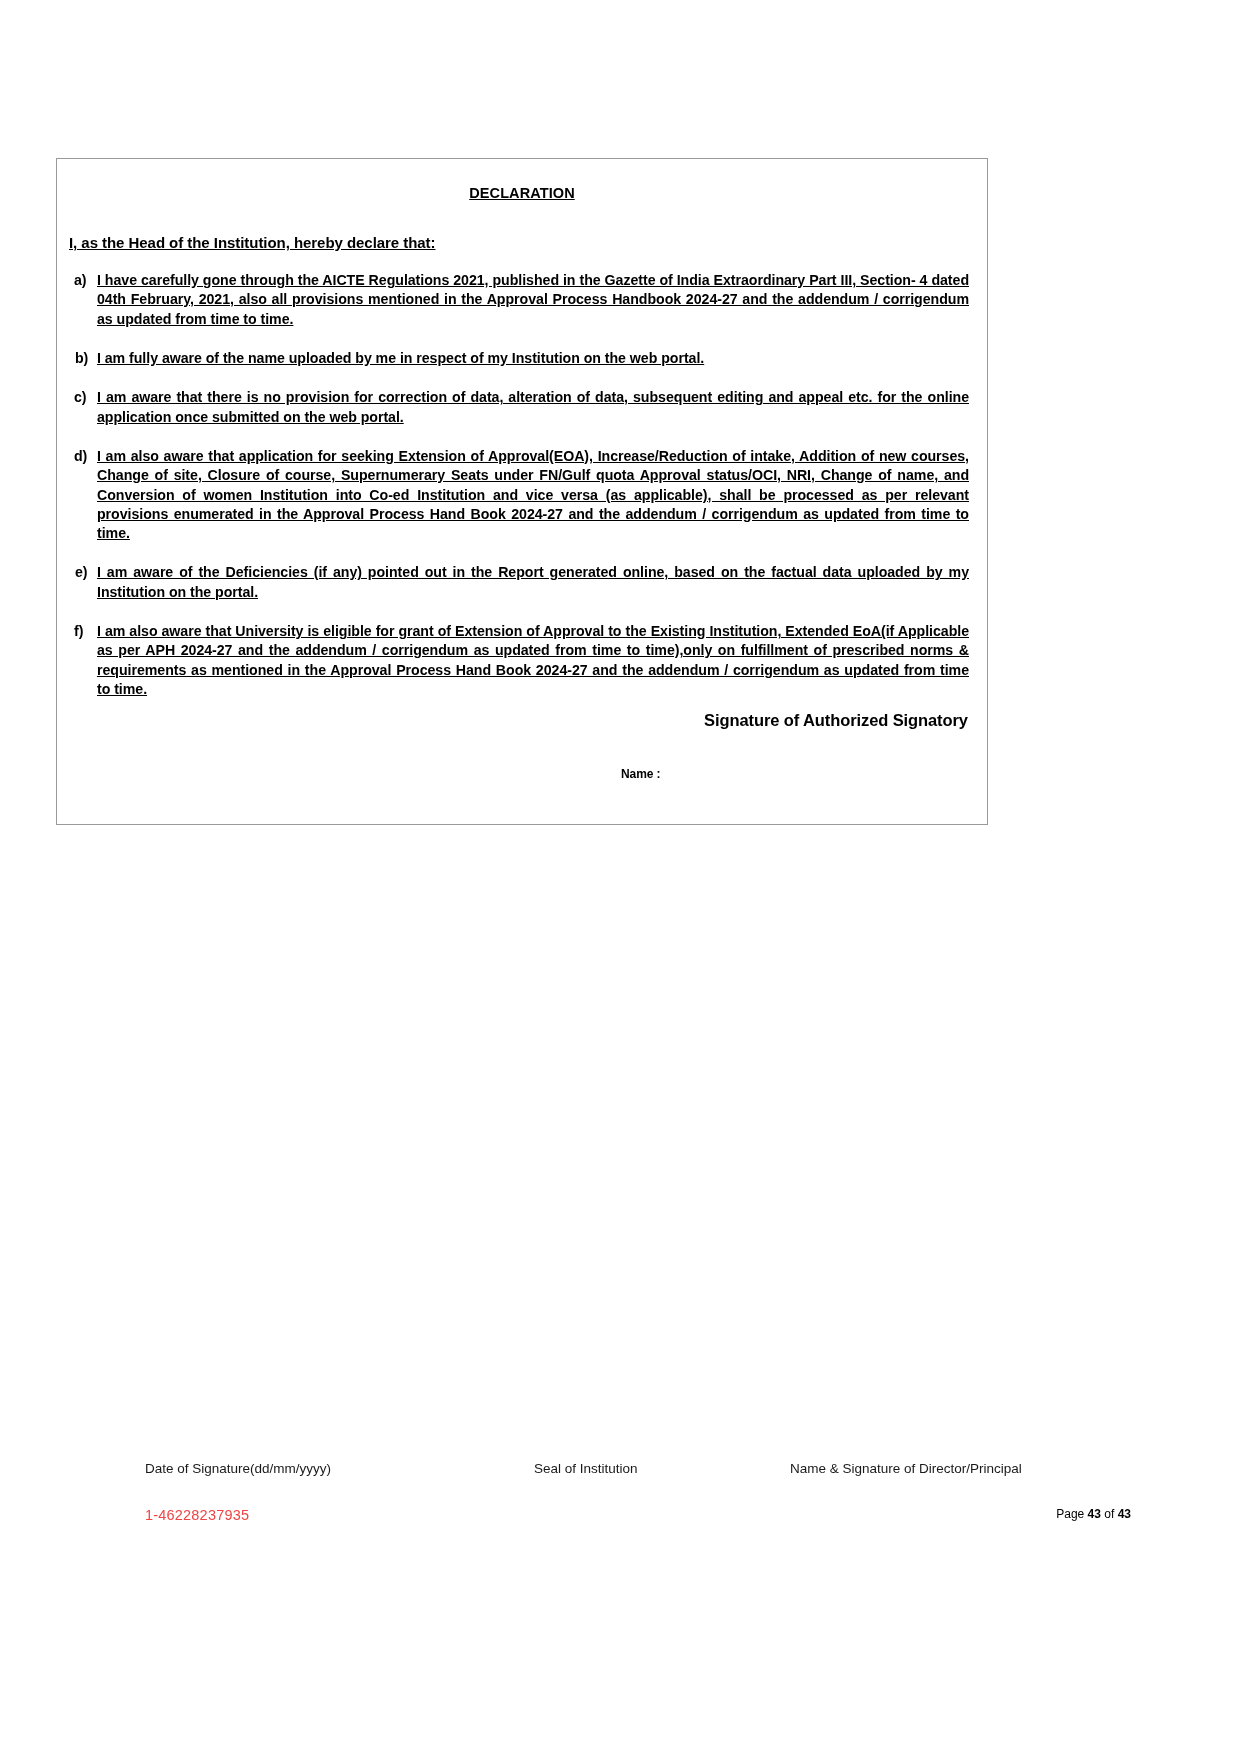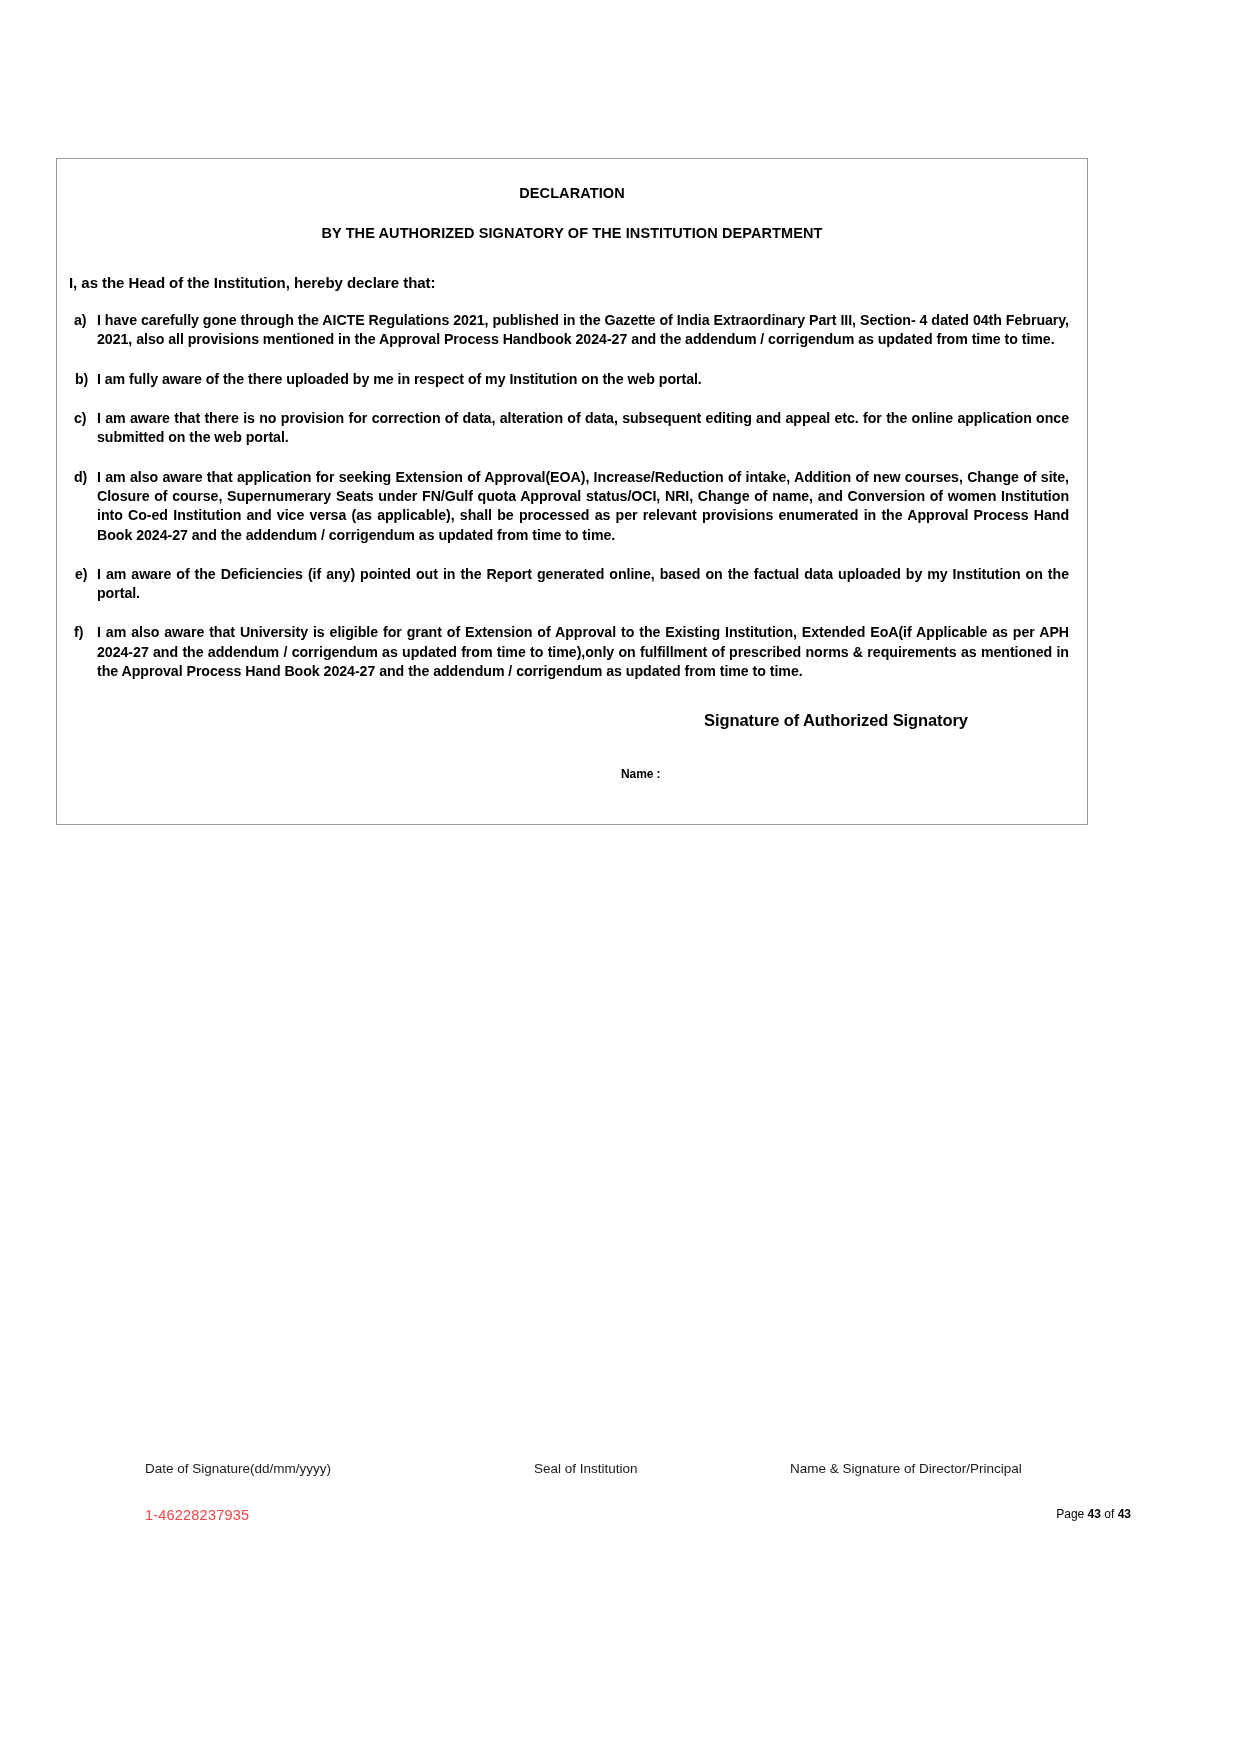--- a/index.html
+++ b/index.html
@@ -14,25 +14,26 @@
     font-family: "Liberation Sans", sans-serif;
     color: #000000;
     -webkit-font-smoothing: none;
   }
 
   
   .decl-box {
     position: absolute;
     left: 56px;
     top: 158px;
-    width: 1032px;
+    width: 932px;
     height: 667px;
     border: 1px solid #9a9a9a;
     box-sizing: border-box;
     background: #fff;
+    text-decoration: underline;
   }
 
   .headings {
     padding-top: 16px;
   }
   .heading-main,
   .heading-sub {
     text-align: center;
     font-weight: bold;
     font-size: 14.5px;
@@ -140,37 +141,36 @@
   .page-num b { font-weight: bold; }
   .page-num span.lbl { font-weight: normal; }
 </style>
 </head>
 <body>
 
 <div class="decl-box">
 
   <div class="headings">
     <div class="heading-main">DECLARATION</div>
-    <div class="heading-sub">BY THE AUTHORIZED SIGNATORY OF THE INSTITUTION DEPARTMENT</div>
   </div>
 
   <div class="body-wrap">
 
     <div class="intro">I, as the Head of the Institution, hereby declare that:</div>
 
     <ol class="clauses">
 
       <li>
         <span class="marker">a)</span>
         <span class="clause-text">I have carefully gone through the AICTE Regulations 2021, published in the Gazette of India Extraordinary Part III, Section- 4 dated 04th February, 2021, also all provisions mentioned in the Approval Process Handbook 2024-27 and the addendum / corrigendum as updated from time to time.</span>
       </li>
 
       <li class="tight-marker">
         <span class="marker">b)</span>
-        <span class="clause-text">I am fully aware of the there uploaded by me in respect of my Institution on the web portal.</span>
+        <span class="clause-text">I am fully aware of the name uploaded by me in respect of my Institution on the web portal.</span>
       </li>
 
       <li>
         <span class="marker">c)</span>
         <span class="clause-text">I am aware that there is no provision for correction of data, alteration of data, subsequent editing and appeal etc. for the online application once submitted on the web portal.</span>
       </li>
 
       <li>
         <span class="marker">d)</span>
         <span class="clause-text">I am also aware that application for seeking Extension of Approval(EOA), Increase/Reduction of intake, Addition of new courses, Change of site, Closure of course, Supernumerary Seats under FN/Gulf quota Approval status/OCI, NRI, Change of name, and Conversion of women Institution into Co-ed Institution and vice versa (as applicable), shall be processed as per relevant provisions enumerated in the Approval Process Hand Book 2024-27 and the addendum / corrigendum as updated from time to time.</span>

